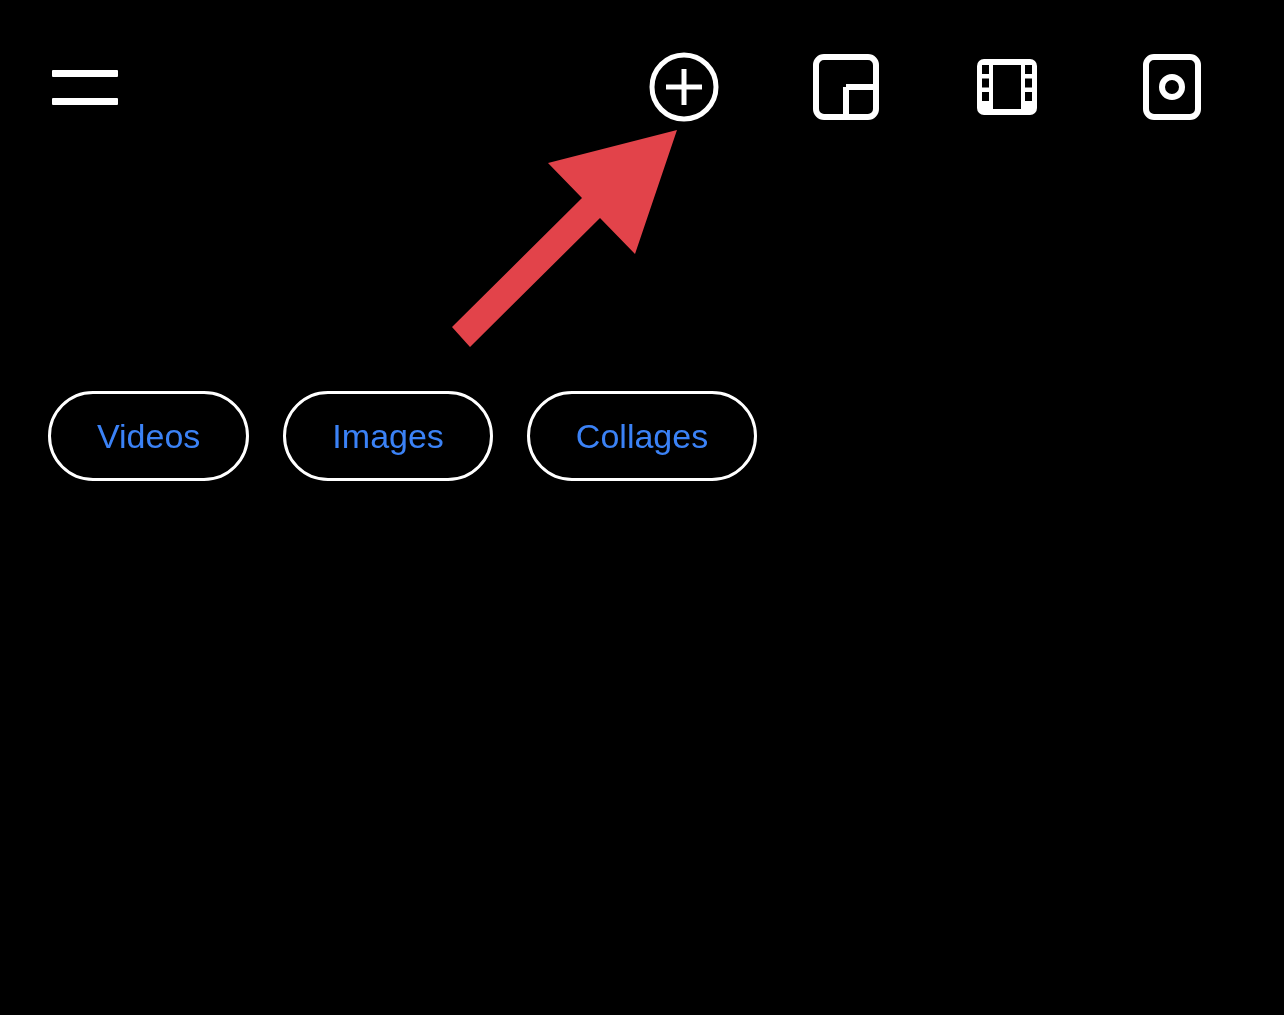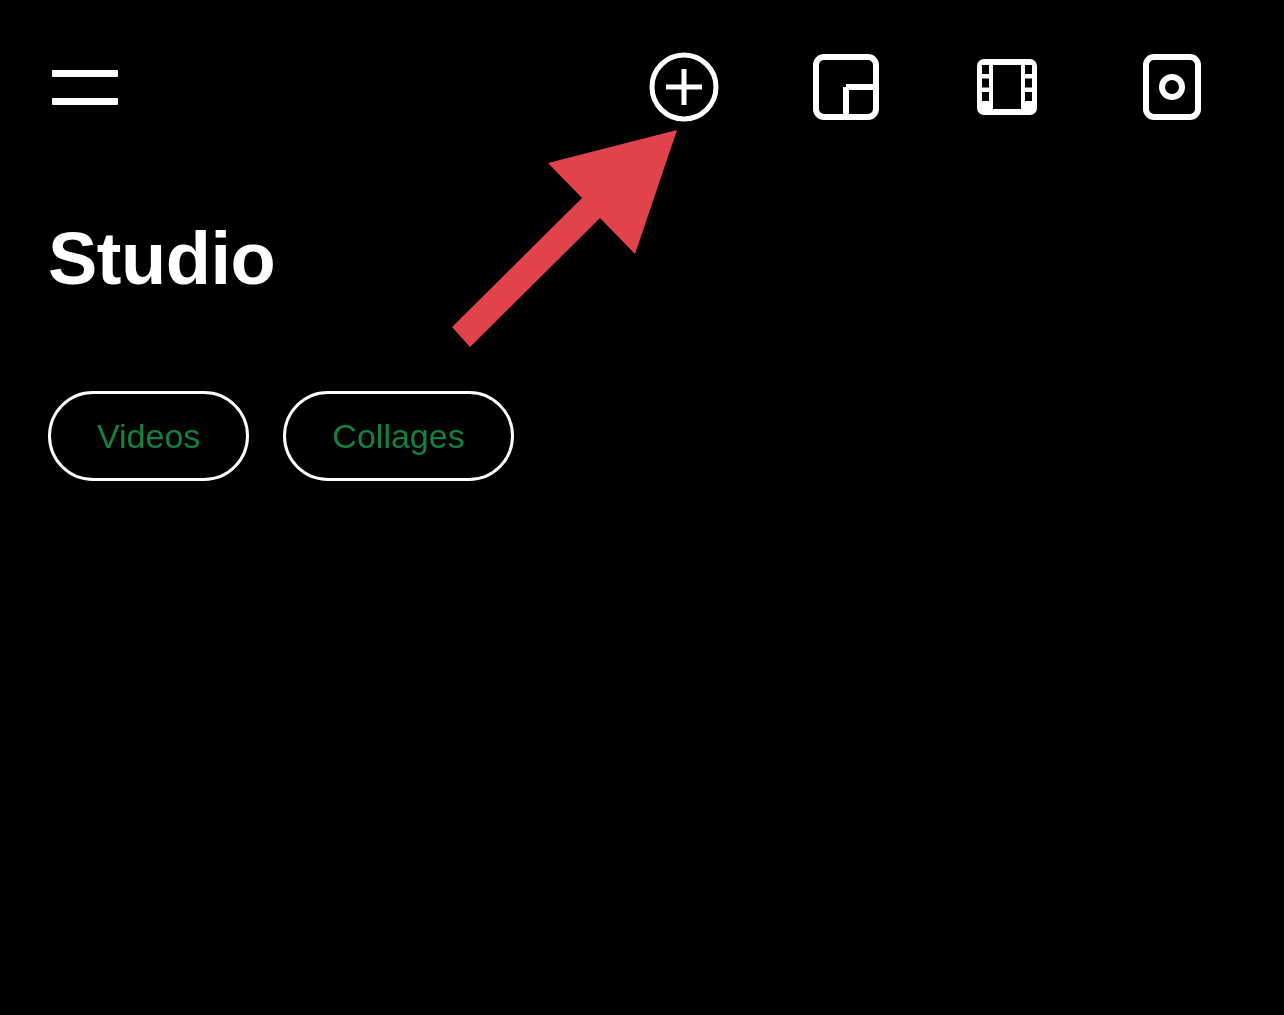--- a/index.html
+++ b/index.html
@@ -98,21 +98,21 @@
     align-items: center;
     gap: 34px;
     white-space: nowrap;
   }
   .chip {
     flex: 0 0 auto;
     height: 90px;
     border: 3px solid #ffffff;
     border-radius: 45px;
     background: transparent;
-    color: #15803d;
+    color: #3b82f6;
     font-family: "Liberation Sans", sans-serif;
     font-size: 34px;
     font-weight: normal;
     line-height: 1;
     padding: 17px 46px;
     display: flex;
     align-items: center;
     justify-content: center;
     cursor: pointer;
   }
@@ -180,24 +180,24 @@
 
     <div id="camera-button" class="top-icon">
       <svg viewBox="0 0 82 82" xmlns="http://www.w3.org/2000/svg">
         <rect x="15" y="11" width="52" height="60" rx="8" ry="8" fill="none" stroke="#ffffff" stroke-width="6"></rect>
         <circle cx="41" cy="41" r="10" fill="none" stroke="#ffffff" stroke-width="6"></circle>
       </svg>
     </div>
 
   </div>
 
-  <h1 id="page-title">Studio</h1>
 
   <div id="filter-chips">
     <div class="chip">Videos</div>
+    <div class="chip">Images</div>
     <div class="chip">Collages</div>
   </div>
 
   <div id="content-area"></div>
 
   <div id="annotation-arrow">
     <svg viewBox="0 0 290 250" xmlns="http://www.w3.org/2000/svg">
       <polygon points="247,15 118,48 152,83 22,212 40,232 170,103 205,139" fill="#E2434A"></polygon>
     </svg>
   </div>

